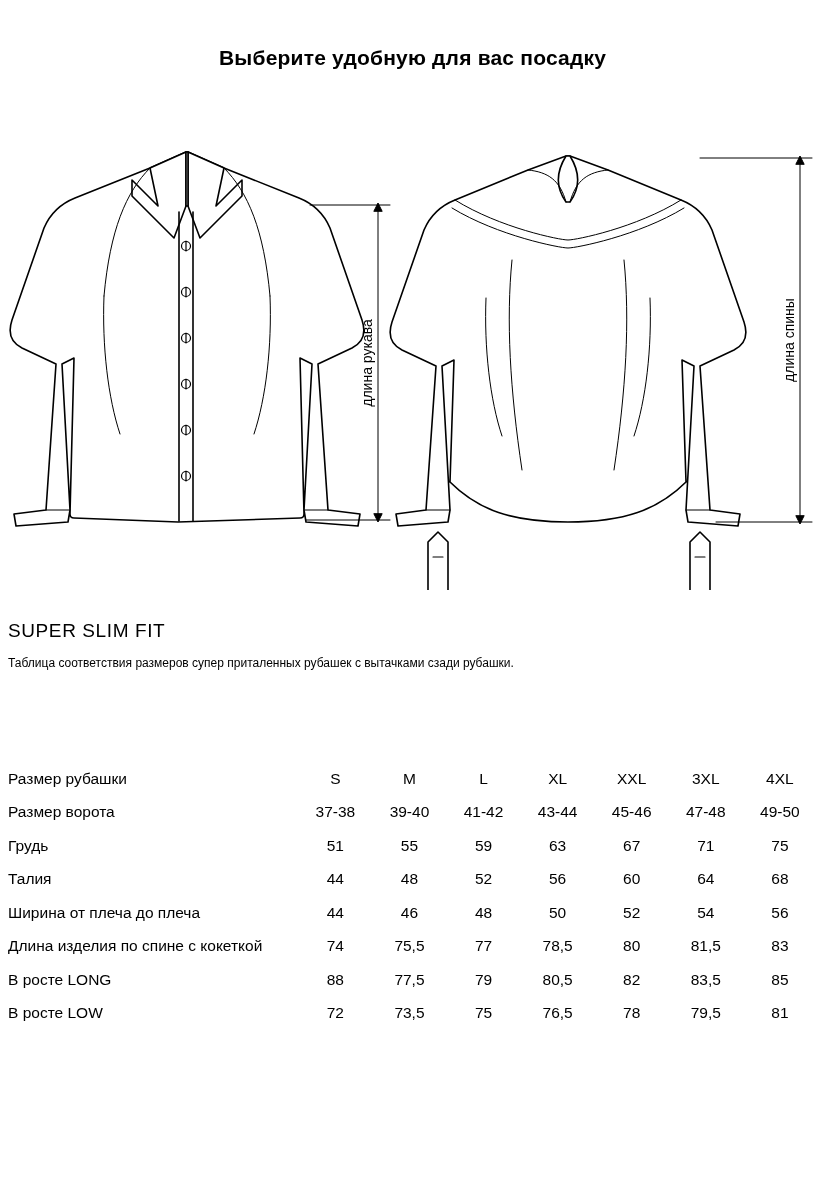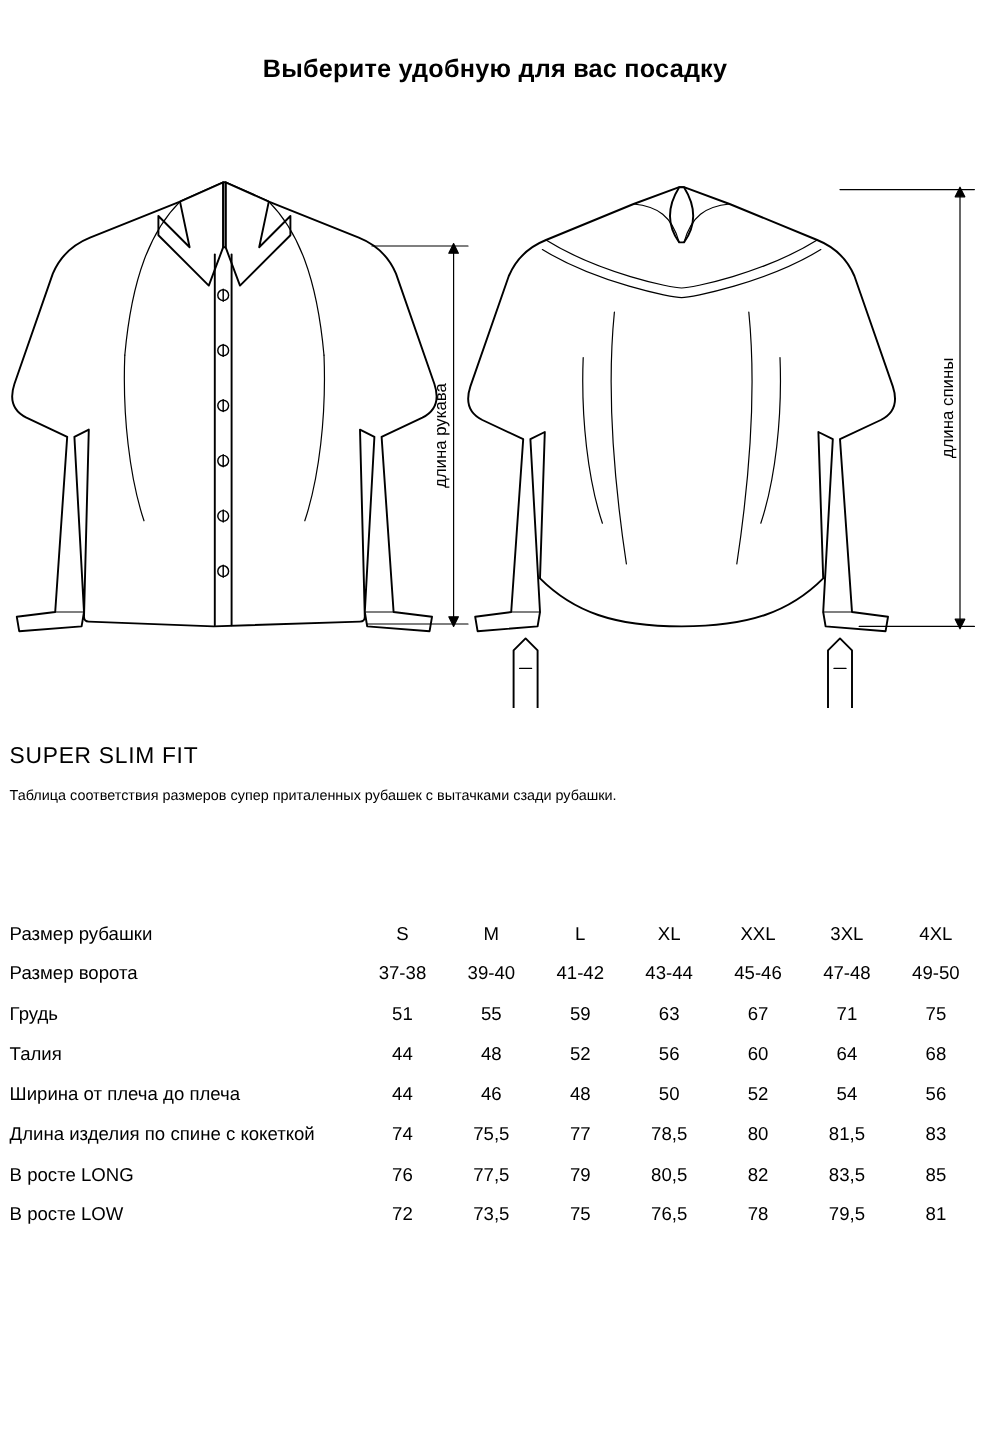--- a/index.html
+++ b/index.html
@@ -313,21 +313,21 @@
         <td class="val">75,5</td>
         <td class="val">77</td>
         <td class="val">78,5</td>
         <td class="val">80</td>
         <td class="val">81,5</td>
         <td class="val">83</td>
       </tr>
 
       <tr>
         <td class="label">В росте LONG</td>
-        <td class="val">76</td>
+        <td class="val">88</td>
         <td class="val">77,5</td>
         <td class="val">79</td>
         <td class="val">80,5</td>
         <td class="val">82</td>
         <td class="val">83,5</td>
         <td class="val">85</td>
       </tr>
 
       <tr>
         <td class="label">В росте LOW</td>

